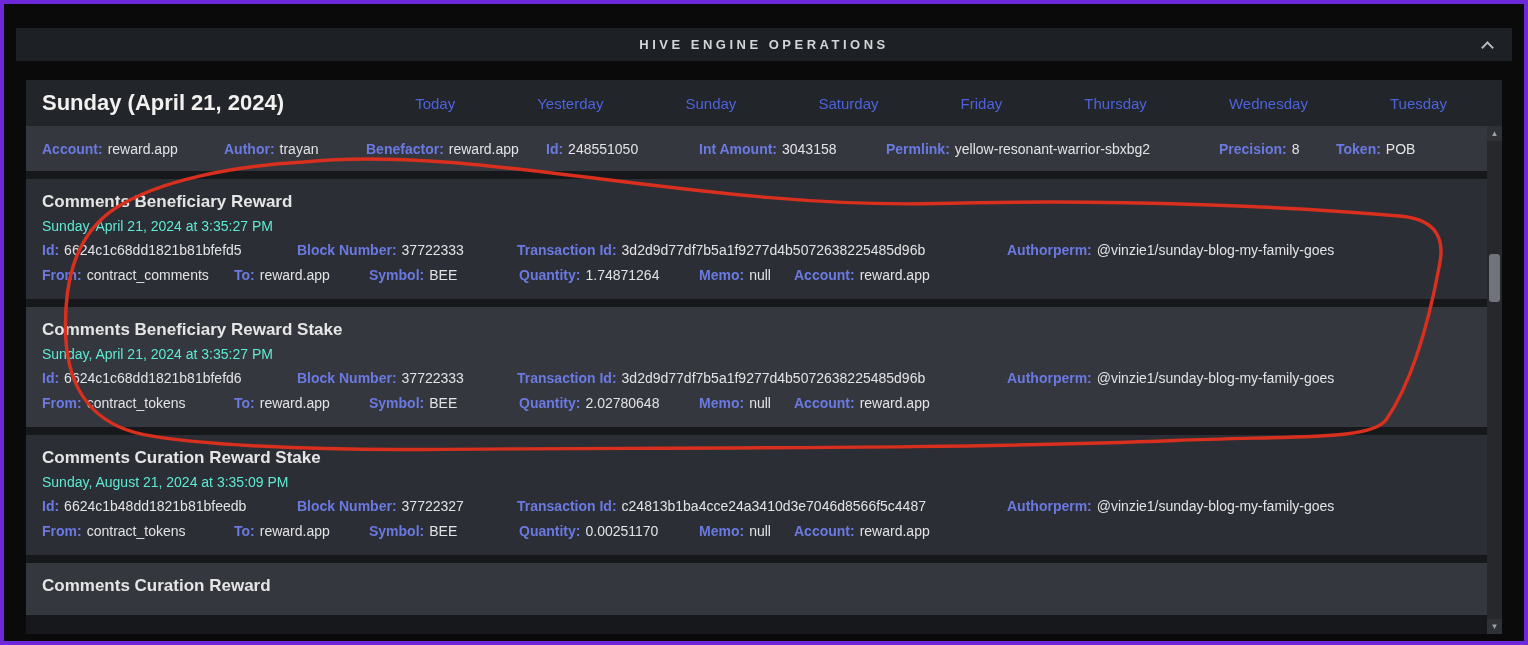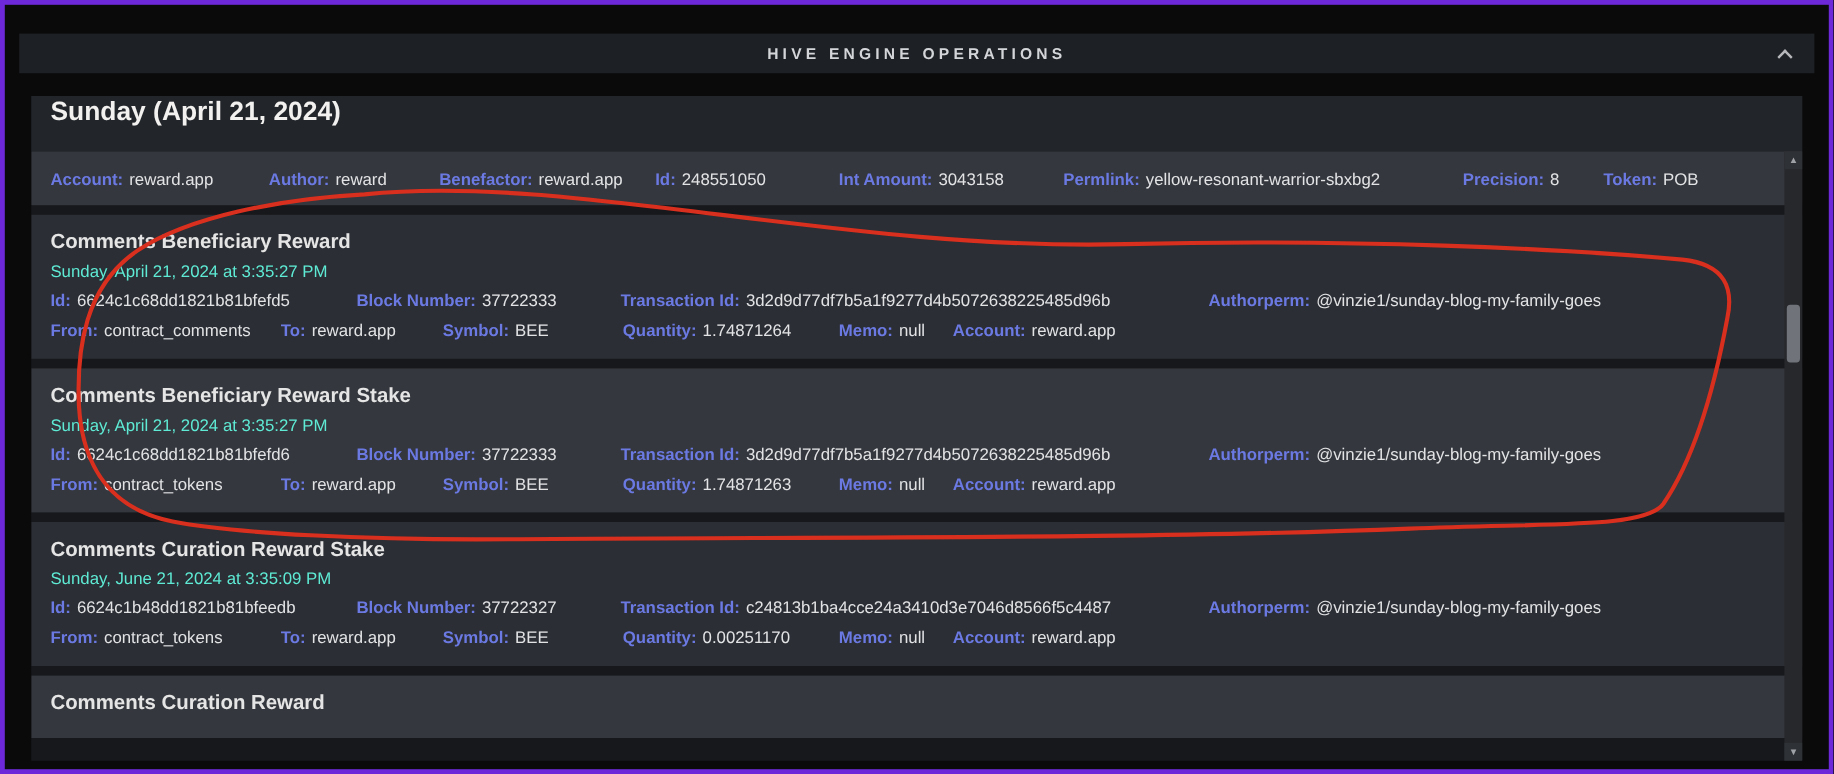--- a/index.html
+++ b/index.html
@@ -26,21 +26,21 @@
     border-left:2px solid #b6b8bb; border-top:2px solid #b6b8bb;
     transform:rotate(45deg);
   }
 
   
   .panel{
     position:absolute; top:76px; left:22px; right:22px; bottom:7px;
     background:#17181b; overflow:hidden;
   }
   .date-bar{
-    height:46px; background:#22252a; display:flex; align-items:flex-start;
+    height:46px; background:#22252a; display:flex; align-items:center;
     padding-left:16px;
   }
   .date-title{ color:#f2f1ef; font-size:22px; font-weight:700; white-space:nowrap; }
   .day-links{ flex:1; display:flex; justify-content:space-around; margin-left:90px; padding-right:14px; }
   .day-link{ color:#4f62dd; font-size:15px; text-decoration:none; cursor:pointer; }
 
   
   .list{ position:absolute; top:46px; left:0; right:0; bottom:0; overflow:hidden; }
   .entry{ margin-bottom:8px; padding:12px 16px 14px; }
   .entry.no-title{ padding-top:8px; padding-bottom:12px; }
@@ -101,29 +101,39 @@
     <span class="top-title">HIVE ENGINE OPERATIONS</span>
     <span class="collapse-btn">
       <span class="chevron-up"></span>
     </span>
   </div>
 
   <div class="panel">
 
     <div class="date-bar">
       <span class="date-title">Sunday (April 21, 2024)</span>
+      <nav class="day-links">
+        <a class="day-link">Today</a>
+        <a class="day-link">Yesterday</a>
+        <a class="day-link">Sunday</a>
+        <a class="day-link">Saturday</a>
+        <a class="day-link">Friday</a>
+        <a class="day-link">Thursday</a>
+        <a class="day-link">Wednesday</a>
+        <a class="day-link">Tuesday</a>
+      </nav>
     </div>
 
     <div class="list">
         <section class="entry shade-a no-title">
 
     <div class="kv-lines">
             <div class="kv-line cols-misc">
               <span class="pair"><span class="lbl">Account:</span><span class="val">reward.app</span></span>
-              <span class="pair"><span class="lbl">Author:</span><span class="val">reward</span></span>
+              <span class="pair"><span class="lbl">Author:</span><span class="val">trayan</span></span>
               <span class="pair"><span class="lbl">Benefactor:</span><span class="val">reward.app</span></span>
               <span class="pair"><span class="lbl">Id:</span><span class="val">248551050</span></span>
               <span class="pair"><span class="lbl">Int Amount:</span><span class="val">3043158</span></span>
               <span class="pair"><span class="lbl">Permlink:</span><span class="val">yellow-resonant-warrior-sbxbg2</span></span>
               <span class="pair"><span class="lbl">Precision:</span><span class="val">8</span></span>
               <span class="pair"><span class="lbl">Token:</span><span class="val">POB</span></span>
             </div>
           </div>
   </section>
         <section class="entry shade-b">
@@ -153,29 +163,29 @@
             <div class="kv-line cols-id">
               <span class="pair"><span class="lbl">Id:</span><span class="val">6624c1c68dd1821b81bfefd6</span></span>
               <span class="pair"><span class="lbl">Block Number:</span><span class="val">37722333</span></span>
               <span class="pair"><span class="lbl">Transaction Id:</span><span class="val">3d2d9d77df7b5a1f9277d4b5072638225485d96b</span></span>
               <span class="pair"><span class="lbl">Authorperm:</span><span class="val">@vinzie1/sunday-blog-my-family-goes</span></span>
             </div>
             <div class="kv-line cols-from">
               <span class="pair"><span class="lbl">From:</span><span class="val">contract_tokens</span></span>
               <span class="pair"><span class="lbl">To:</span><span class="val">reward.app</span></span>
               <span class="pair"><span class="lbl">Symbol:</span><span class="val">BEE</span></span>
-              <span class="pair"><span class="lbl">Quantity:</span><span class="val">1.74871263</span></span>
+              <span class="pair"><span class="lbl">Quantity:</span><span class="val">2.02780648</span></span>
               <span class="pair"><span class="lbl">Memo:</span><span class="val">null</span></span>
               <span class="pair"><span class="lbl">Account:</span><span class="val">reward.app</span></span>
             </div>
           </div>
   </section>
         <section class="entry shade-b">
     <h3 class="entry-title">Comments Curation Reward Stake</h3>
-    <div class="entry-time">Sunday, June 21, 2024 at 3:35:09 PM</div>
+    <div class="entry-time">Sunday, August 21, 2024 at 3:35:09 PM</div>
     <div class="kv-lines">
             <div class="kv-line cols-id">
               <span class="pair"><span class="lbl">Id:</span><span class="val">6624c1b48dd1821b81bfeedb</span></span>
               <span class="pair"><span class="lbl">Block Number:</span><span class="val">37722327</span></span>
               <span class="pair"><span class="lbl">Transaction Id:</span><span class="val">c24813b1ba4cce24a3410d3e7046d8566f5c4487</span></span>
               <span class="pair"><span class="lbl">Authorperm:</span><span class="val">@vinzie1/sunday-blog-my-family-goes</span></span>
             </div>
             <div class="kv-line cols-from">
               <span class="pair"><span class="lbl">From:</span><span class="val">contract_tokens</span></span>
               <span class="pair"><span class="lbl">To:</span><span class="val">reward.app</span></span>

